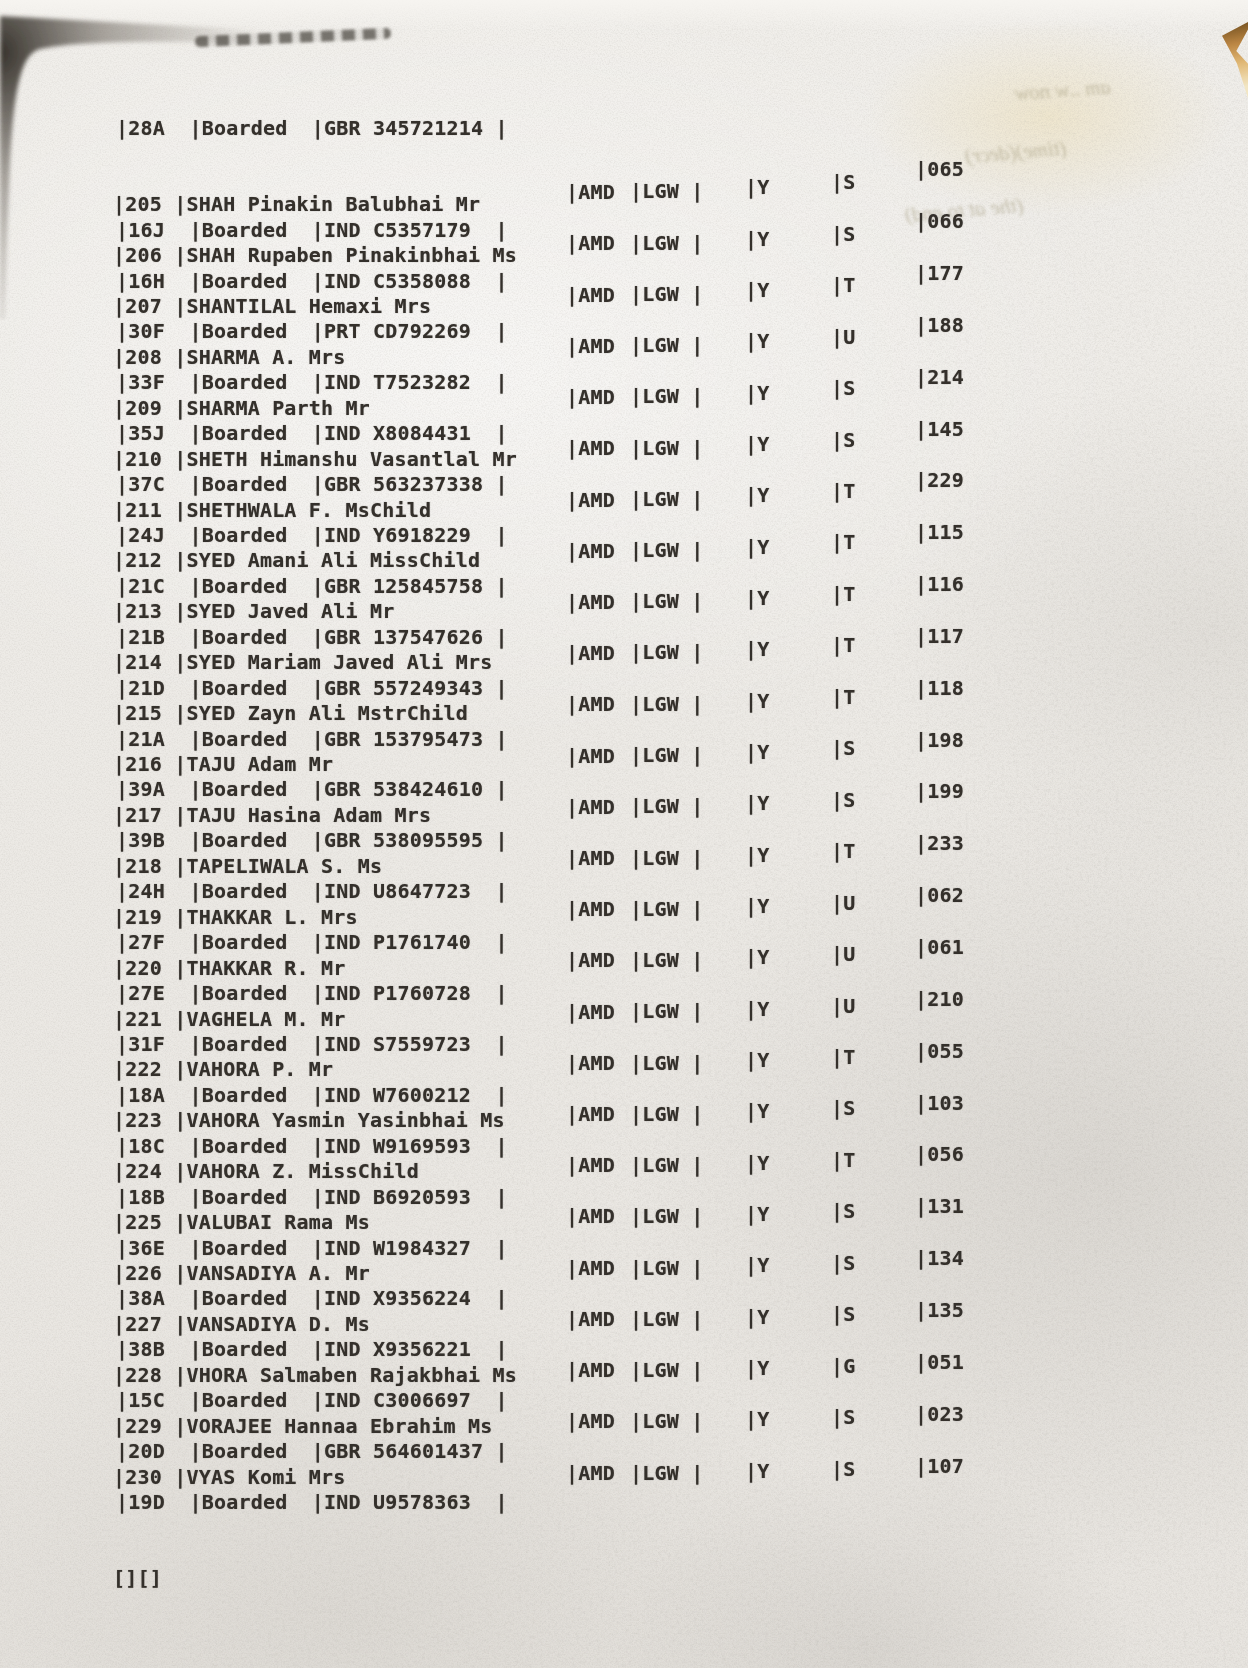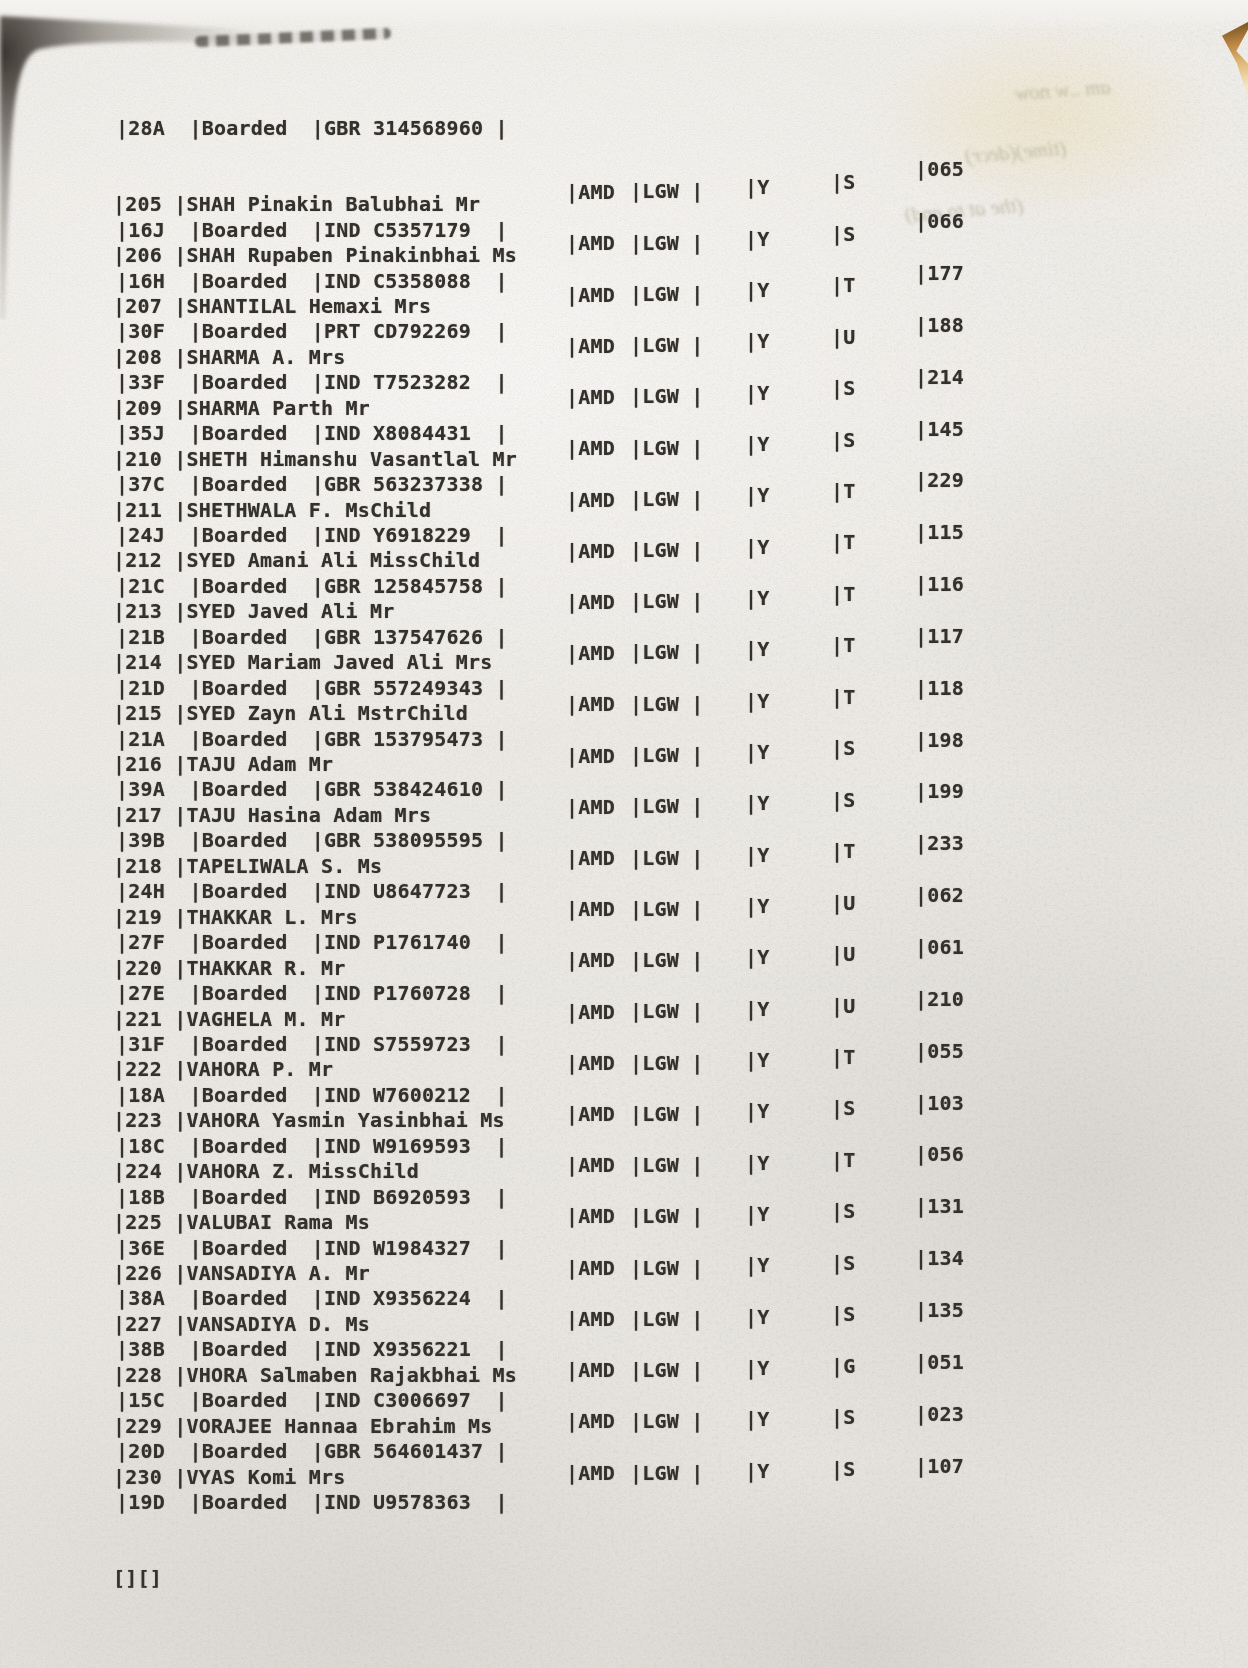--- a/index.html
+++ b/index.html
@@ -94,17 +94,17 @@
 
   <div class="smudge"></div>
 
   <div class="bleed b1">am ..w now</div>
   <div class="bleed b2">(time)(decr)</div>
   <div class="bleed b3">(the at to end)</div>
 
   <div class="corner-mark"></div>
 
   <div class="content">
-    <div class="ln ln2" id="lead-line">|28A  |Boarded  |GBR 314568960 |</div>
+    <div class="ln ln2" id="lead-line">|28A  |Boarded  |GBR 345721214 |</div>
     <div id="rows"><div class="record"><div class="ln">|205 |SHAH Pinakin Balubhai Mr</div><div class="ln ln2">|16J  |Boarded  |IND C5357179  |</div><span class="cell" style="left: 453px; top: -12px;">|AMD</span><span class="cell" style="left: 517px; top: -13px;">|LGW |</span><span class="cell" style="left: 632px; top: -17px;">|Y</span><span class="cell" style="left: 718px; top: -22px;">|S</span><span class="cell" style="left: 802px; top: -35px;">|065</span></div><div class="record"><div class="ln">|206 |SHAH Rupaben Pinakinbhai Ms</div><div class="ln ln2">|16H  |Boarded  |IND C5358088  |</div><span class="cell" style="left: 453px; top: -11.7px;">|AMD</span><span class="cell" style="left: 517px; top: -12.6px;">|LGW |</span><span class="cell" style="left: 632px; top: -16.6px;">|Y</span><span class="cell" style="left: 718px; top: -21.4px;">|S</span><span class="cell" style="left: 802px; top: -34px;">|066</span></div><div class="record"><div class="ln">|207 |SHANTILAL Hemaxi Mrs</div><div class="ln ln2">|30F  |Boarded  |PRT CD792269  |</div><span class="cell" style="left: 453px; top: -11.4px;">|AMD</span><span class="cell" style="left: 517px; top: -12.3px;">|LGW |</span><span class="cell" style="left: 632px; top: -16.1px;">|Y</span><span class="cell" style="left: 718px; top: -20.9px;">|T</span><span class="cell" style="left: 802px; top: -33.1px;">|177</span></div><div class="record"><div class="ln">|208 |SHARMA A. Mrs</div><div class="ln ln2">|33F  |Boarded  |IND T7523282  |</div><span class="cell" style="left: 453px; top: -11px;">|AMD</span><span class="cell" style="left: 517px; top: -11.9px;">|LGW |</span><span class="cell" style="left: 632px; top: -15.7px;">|Y</span><span class="cell" style="left: 718px; top: -20.3px;">|U</span><span class="cell" style="left: 802px; top: -32.1px;">|188</span></div><div class="record"><div class="ln">|209 |SHARMA Parth Mr</div><div class="ln ln2">|35J  |Boarded  |IND X8084431  |</div><span class="cell" style="left: 453px; top: -10.7px;">|AMD</span><span class="cell" style="left: 517px; top: -11.6px;">|LGW |</span><span class="cell" style="left: 632px; top: -15.2px;">|Y</span><span class="cell" style="left: 718px; top: -19.8px;">|S</span><span class="cell" style="left: 802px; top: -31.2px;">|214</span></div><div class="record"><div class="ln">|210 |SHETH Himanshu Vasantlal Mr</div><div class="ln ln2">|37C  |Boarded  |GBR 563237338 |</div><span class="cell" style="left: 453px; top: -10.4px;">|AMD</span><span class="cell" style="left: 517px; top: -11.2px;">|LGW |</span><span class="cell" style="left: 632px; top: -14.8px;">|Y</span><span class="cell" style="left: 718px; top: -19.2px;">|S</span><span class="cell" style="left: 802px; top: -30.2px;">|145</span></div><div class="record"><div class="ln">|211 |SHETHWALA F. MsChild</div><div class="ln ln2">|24J  |Boarded  |IND Y6918229  |</div><span class="cell" style="left: 453px; top: -10.1px;">|AMD</span><span class="cell" style="left: 517px; top: -10.8px;">|LGW |</span><span class="cell" style="left: 632px; top: -14.4px;">|Y</span><span class="cell" style="left: 718px; top: -18.6px;">|T</span><span class="cell" style="left: 802px; top: -29.2px;">|229</span></div><div class="record"><div class="ln">|212 |SYED Amani Ali MissChild</div><div class="ln ln2">|21C  |Boarded  |GBR 125845758 |</div><span class="cell" style="left: 453px; top: -9.8px;">|AMD</span><span class="cell" style="left: 517px; top: -10.5px;">|LGW |</span><span class="cell" style="left: 632px; top: -13.9px;">|Y</span><span class="cell" style="left: 718px; top: -18.1px;">|T</span><span class="cell" style="left: 802px; top: -28.3px;">|115</span></div><div class="record"><div class="ln">|213 |SYED Javed Ali Mr</div><div class="ln ln2">|21B  |Boarded  |GBR 137547626 |</div><span class="cell" style="left: 453px; top: -9.4px;">|AMD</span><span class="cell" style="left: 517px; top: -10.1px;">|LGW |</span><span class="cell" style="left: 632px; top: -13.5px;">|Y</span><span class="cell" style="left: 718px; top: -17.5px;">|T</span><span class="cell" style="left: 802px; top: -27.3px;">|116</span></div><div class="record"><div class="ln">|214 |SYED Mariam Javed Ali Mrs</div><div class="ln ln2">|21D  |Boarded  |GBR 557249343 |</div><span class="cell" style="left: 453px; top: -9.1px;">|AMD</span><span class="cell" style="left: 517px; top: -9.8px;">|LGW |</span><span class="cell" style="left: 632px; top: -13px;">|Y</span><span class="cell" style="left: 718px; top: -17px;">|T</span><span class="cell" style="left: 802px; top: -26.4px;">|117</span></div><div class="record"><div class="ln">|215 |SYED Zayn Ali MstrChild</div><div class="ln ln2">|21A  |Boarded  |GBR 153795473 |</div><span class="cell" style="left: 453px; top: -8.8px;">|AMD</span><span class="cell" style="left: 517px; top: -9.4px;">|LGW |</span><span class="cell" style="left: 632px; top: -12.6px;">|Y</span><span class="cell" style="left: 718px; top: -16.4px;">|T</span><span class="cell" style="left: 802px; top: -25.4px;">|118</span></div><div class="record"><div class="ln">|216 |TAJU Adam Mr</div><div class="ln ln2">|39A  |Boarded  |GBR 538424610 |</div><span class="cell" style="left: 453px; top: -8.5px;">|AMD</span><span class="cell" style="left: 517px; top: -9px;">|LGW |</span><span class="cell" style="left: 632px; top: -12.2px;">|Y</span><span class="cell" style="left: 718px; top: -15.8px;">|S</span><span class="cell" style="left: 802px; top: -24.4px;">|198</span></div><div class="record"><div class="ln">|217 |TAJU Hasina Adam Mrs</div><div class="ln ln2">|39B  |Boarded  |GBR 538095595 |</div><span class="cell" style="left: 453px; top: -8.2px;">|AMD</span><span class="cell" style="left: 517px; top: -8.7px;">|LGW |</span><span class="cell" style="left: 632px; top: -11.7px;">|Y</span><span class="cell" style="left: 718px; top: -15.3px;">|S</span><span class="cell" style="left: 802px; top: -23.5px;">|199</span></div><div class="record"><div class="ln">|218 |TAPELIWALA S. Ms</div><div class="ln ln2">|24H  |Boarded  |IND U8647723  |</div><span class="cell" style="left: 453px; top: -7.8px;">|AMD</span><span class="cell" style="left: 517px; top: -8.3px;">|LGW |</span><span class="cell" style="left: 632px; top: -11.3px;">|Y</span><span class="cell" style="left: 718px; top: -14.7px;">|T</span><span class="cell" style="left: 802px; top: -22.5px;">|233</span></div><div class="record"><div class="ln">|219 |THAKKAR L. Mrs</div><div class="ln ln2">|27F  |Boarded  |IND P1761740  |</div><span class="cell" style="left: 453px; top: -7.5px;">|AMD</span><span class="cell" style="left: 517px; top: -8px;">|LGW |</span><span class="cell" style="left: 632px; top: -10.8px;">|Y</span><span class="cell" style="left: 718px; top: -14.2px;">|U</span><span class="cell" style="left: 802px; top: -21.6px;">|062</span></div><div class="record"><div class="ln">|220 |THAKKAR R. Mr</div><div class="ln ln2">|27E  |Boarded  |IND P1760728  |</div><span class="cell" style="left: 453px; top: -7.2px;">|AMD</span><span class="cell" style="left: 517px; top: -7.6px;">|LGW |</span><span class="cell" style="left: 632px; top: -10.4px;">|Y</span><span class="cell" style="left: 718px; top: -13.6px;">|U</span><span class="cell" style="left: 802px; top: -20.6px;">|061</span></div><div class="record"><div class="ln">|221 |VAGHELA M. Mr</div><div class="ln ln2">|31F  |Boarded  |IND S7559723  |</div><span class="cell" style="left: 453px; top: -6.9px;">|AMD</span><span class="cell" style="left: 517px; top: -7.2px;">|LGW |</span><span class="cell" style="left: 632px; top: -10px;">|Y</span><span class="cell" style="left: 718px; top: -13px;">|U</span><span class="cell" style="left: 802px; top: -19.6px;">|210</span></div><div class="record"><div class="ln">|222 |VAHORA P. Mr</div><div class="ln ln2">|18A  |Boarded  |IND W7600212  |</div><span class="cell" style="left: 453px; top: -6.6px;">|AMD</span><span class="cell" style="left: 517px; top: -6.9px;">|LGW |</span><span class="cell" style="left: 632px; top: -9.5px;">|Y</span><span class="cell" style="left: 718px; top: -12.5px;">|T</span><span class="cell" style="left: 802px; top: -18.7px;">|055</span></div><div class="record"><div class="ln">|223 |VAHORA Yasmin Yasinbhai Ms</div><div class="ln ln2">|18C  |Boarded  |IND W9169593  |</div><span class="cell" style="left: 453px; top: -6.2px;">|AMD</span><span class="cell" style="left: 517px; top: -6.5px;">|LGW |</span><span class="cell" style="left: 632px; top: -9.1px;">|Y</span><span class="cell" style="left: 718px; top: -11.9px;">|S</span><span class="cell" style="left: 802px; top: -17.7px;">|103</span></div><div class="record"><div class="ln">|224 |VAHORA Z. MissChild</div><div class="ln ln2">|18B  |Boarded  |IND B6920593  |</div><span class="cell" style="left: 453px; top: -5.9px;">|AMD</span><span class="cell" style="left: 517px; top: -6.2px;">|LGW |</span><span class="cell" style="left: 632px; top: -8.6px;">|Y</span><span class="cell" style="left: 718px; top: -11.4px;">|T</span><span class="cell" style="left: 802px; top: -16.8px;">|056</span></div><div class="record"><div class="ln">|225 |VALUBAI Rama Ms</div><div class="ln ln2">|36E  |Boarded  |IND W1984327  |</div><span class="cell" style="left: 453px; top: -5.6px;">|AMD</span><span class="cell" style="left: 517px; top: -5.8px;">|LGW |</span><span class="cell" style="left: 632px; top: -8.2px;">|Y</span><span class="cell" style="left: 718px; top: -10.8px;">|S</span><span class="cell" style="left: 802px; top: -15.8px;">|131</span></div><div class="record"><div class="ln">|226 |VANSADIYA A. Mr</div><div class="ln ln2">|38A  |Boarded  |IND X9356224  |</div><span class="cell" style="left: 453px; top: -5.3px;">|AMD</span><span class="cell" style="left: 517px; top: -5.4px;">|LGW |</span><span class="cell" style="left: 632px; top: -7.8px;">|Y</span><span class="cell" style="left: 718px; top: -10.2px;">|S</span><span class="cell" style="left: 802px; top: -14.8px;">|134</span></div><div class="record"><div class="ln">|227 |VANSADIYA D. Ms</div><div class="ln ln2">|38B  |Boarded  |IND X9356221  |</div><span class="cell" style="left: 453px; top: -5px;">|AMD</span><span class="cell" style="left: 517px; top: -5.1px;">|LGW |</span><span class="cell" style="left: 632px; top: -7.3px;">|Y</span><span class="cell" style="left: 718px; top: -9.7px;">|S</span><span class="cell" style="left: 802px; top: -13.9px;">|135</span></div><div class="record"><div class="ln">|228 |VHORA Salmaben Rajakbhai Ms</div><div class="ln ln2">|15C  |Boarded  |IND C3006697  |</div><span class="cell" style="left: 453px; top: -4.6px;">|AMD</span><span class="cell" style="left: 517px; top: -4.7px;">|LGW |</span><span class="cell" style="left: 632px; top: -6.9px;">|Y</span><span class="cell" style="left: 718px; top: -9.1px;">|G</span><span class="cell" style="left: 802px; top: -12.9px;">|051</span></div><div class="record"><div class="ln">|229 |VORAJEE Hannaa Ebrahim Ms</div><div class="ln ln2">|20D  |Boarded  |GBR 564601437 |</div><span class="cell" style="left: 453px; top: -4.3px;">|AMD</span><span class="cell" style="left: 517px; top: -4.4px;">|LGW |</span><span class="cell" style="left: 632px; top: -6.4px;">|Y</span><span class="cell" style="left: 718px; top: -8.6px;">|S</span><span class="cell" style="left: 802px; top: -12px;">|023</span></div><div class="record"><div class="ln">|230 |VYAS Komi Mrs</div><div class="ln ln2">|19D  |Boarded  |IND U9578363  |</div><span class="cell" style="left: 453px; top: -4px;">|AMD</span><span class="cell" style="left: 517px; top: -4px;">|LGW |</span><span class="cell" style="left: 632px; top: -6px;">|Y</span><span class="cell" style="left: 718px; top: -8px;">|S</span><span class="cell" style="left: 802px; top: -11px;">|107</span></div></div>
     <div class="ln">[][]</div>
   </div>
 </div>
 
 </body></html>

